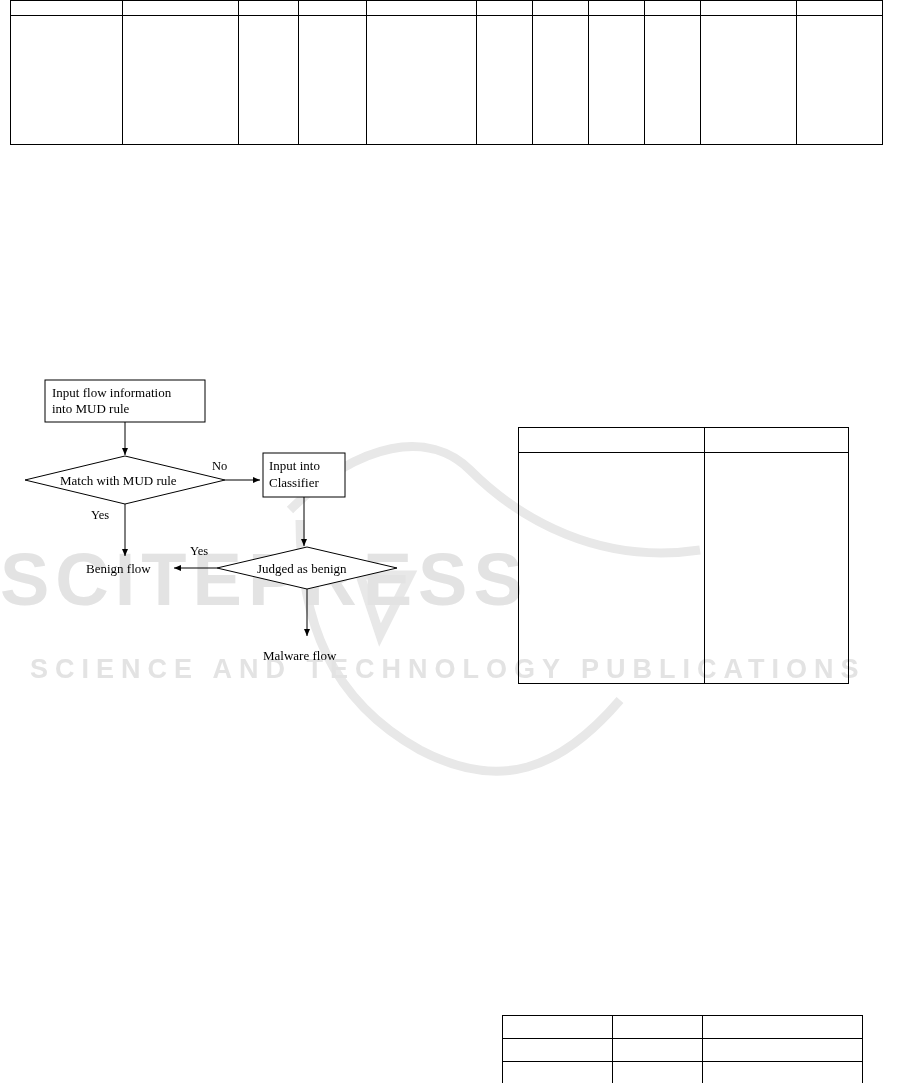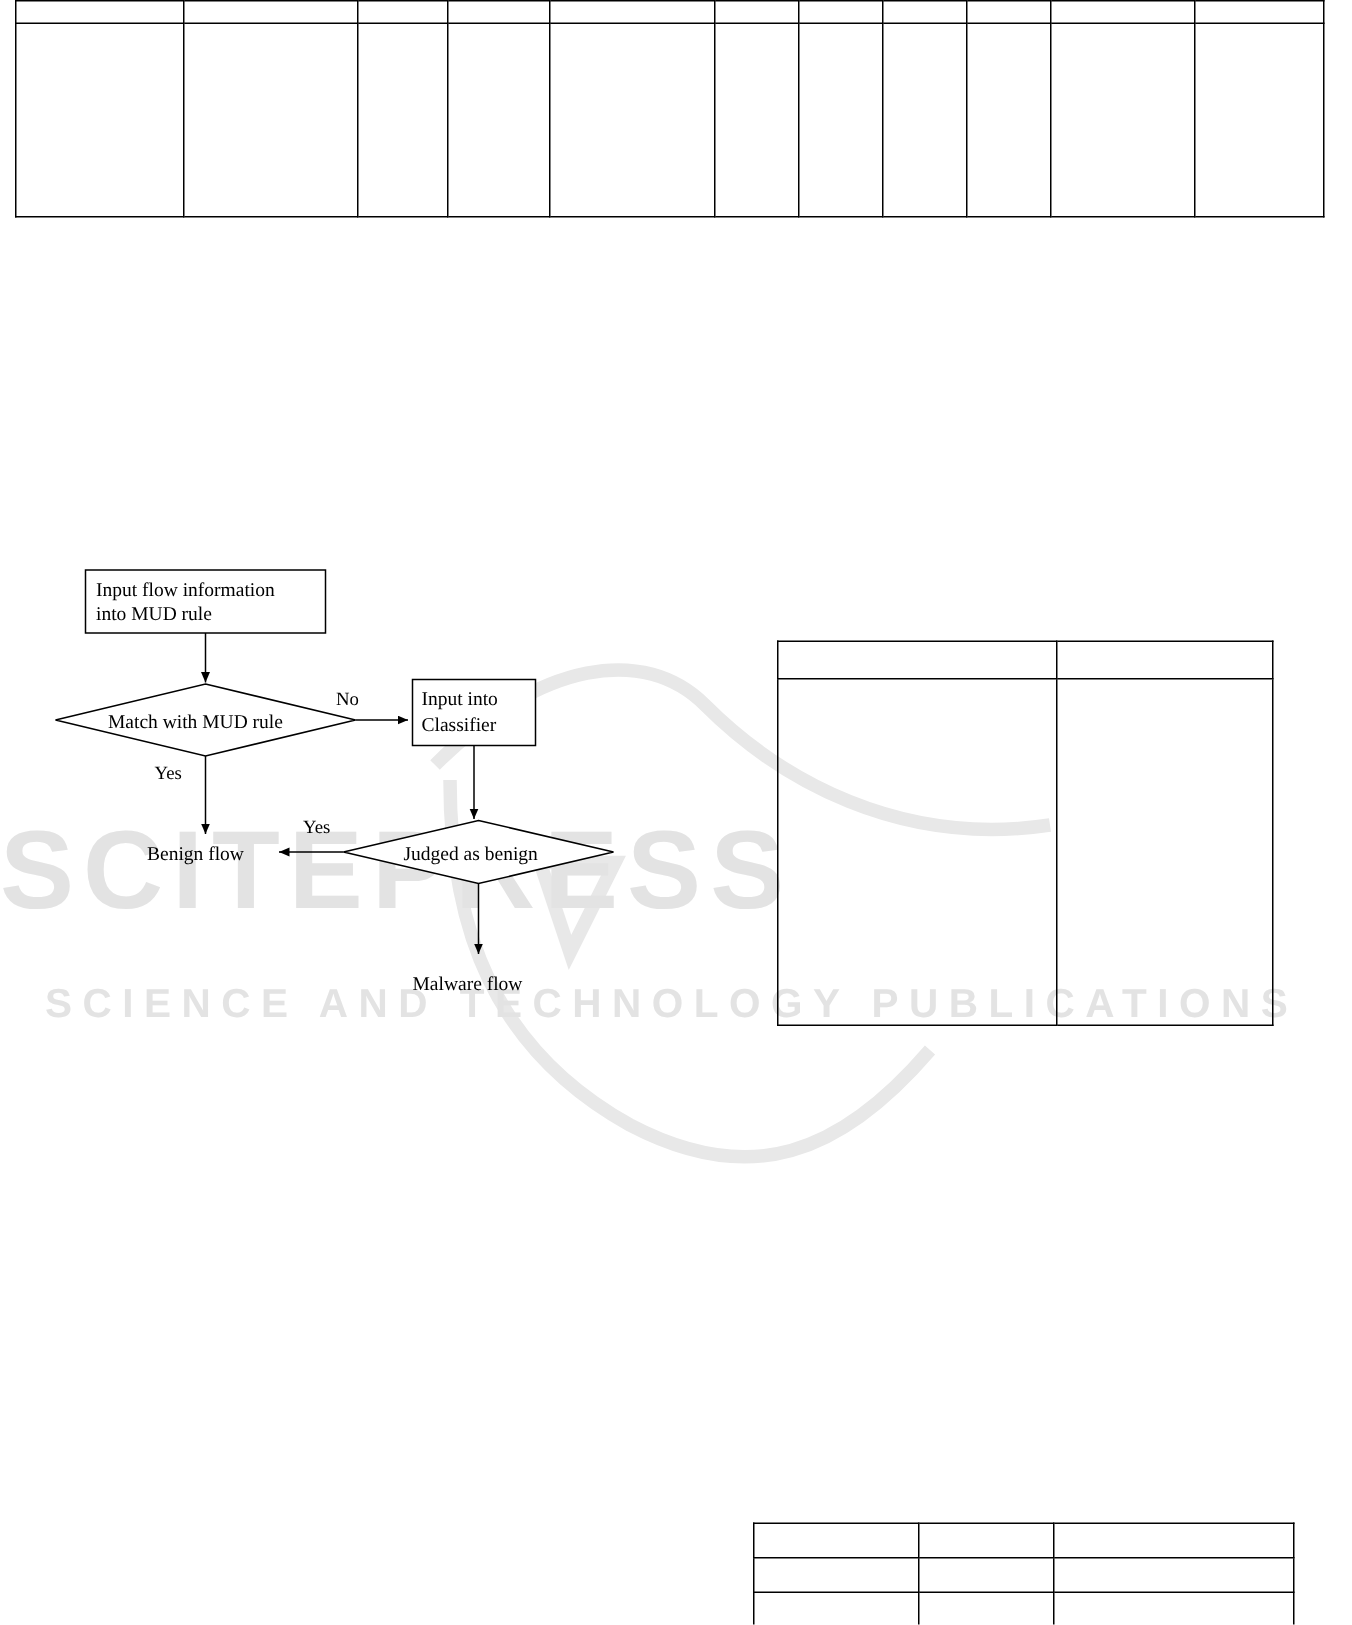--- a/index.html
+++ b/index.html
@@ -53,21 +53,21 @@
   #bottom-table {
     left: 502px;
     top: 1015px;
     width: 360px;
   }
   #bottom-table tr td { height: 20px; }
 
   
   #flowchart {
     position: absolute;
-    left: 32px;
+    left: 20px;
     top: 360px;
     width: 420px;
     height: 320px;
   }
   #flowchart svg { display: block; }
   .fc-text {
     font-family: "Liberation Serif", serif;
     font-size: 13px;
     fill: #000000;
   }

